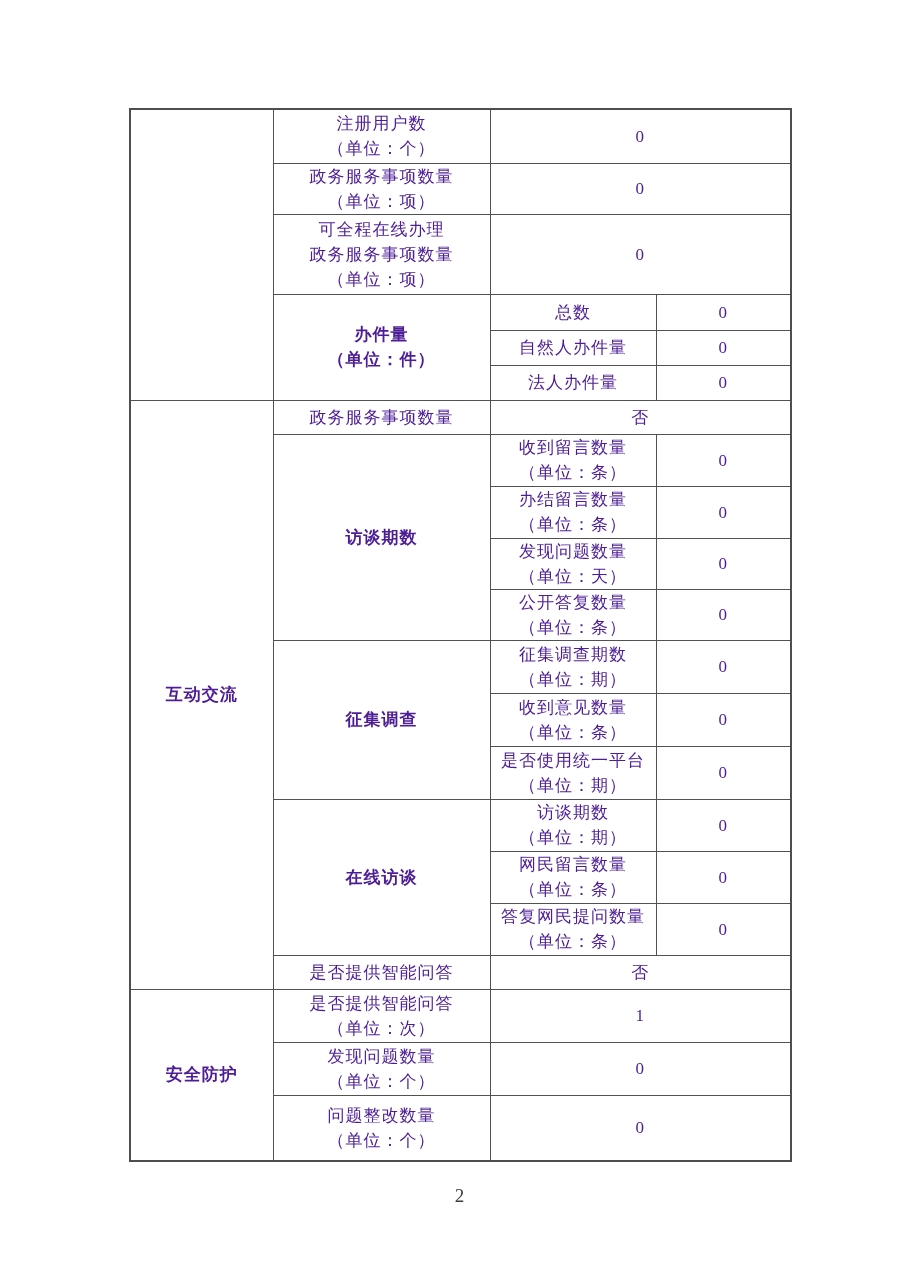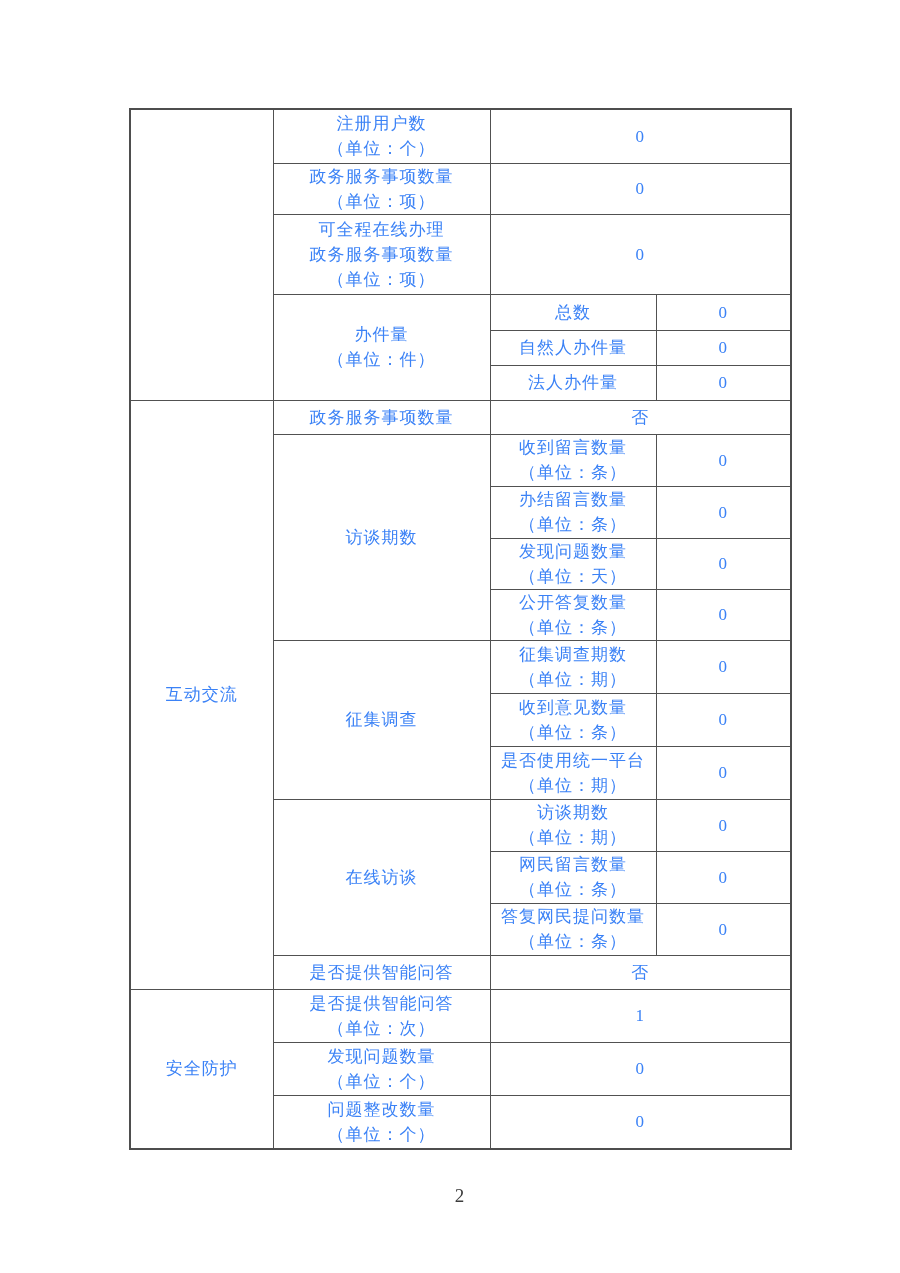--- a/index.html
+++ b/index.html
@@ -19,39 +19,40 @@
     overflow: hidden;
   }
   table.report {
     position: absolute;
     left: 129px;
     top: 108px;
     width: 661px;
     border-collapse: collapse;
     table-layout: fixed;
     border: 2px solid #4e4e4e;
-    color: #3b82f6;
+    color: #4c1d95;
   }
   table.report td {
     border: 1px solid #515151;
     text-align: center;
     vertical-align: middle;
     padding: 0;
     font-size: 17px;
     letter-spacing: 1px;
     line-height: 25px;
   }
   td .line { display: block; }
   td.value-cell {
     font-size: 18px;
     letter-spacing: 0;
     font-family: "Liberation Serif", serif;
   }
   td.category-cell, td.section-cell {
     font-size: 17px;
+    font-weight: bold;
   }
   .page-number {
     position: absolute;
     left: 129px;
     top: 1185px;
     width: 661px;
     text-align: center;
     font-size: 19px;
     color: #3d3d3d;
     font-family: "Liberation Serif", serif;
@@ -202,21 +203,21 @@
       </td>
       <td colspan="2" class="value-cell">1</td>
     </tr>
     <tr style="height:53px">
       <td>
         <span class="line">发现问题数量</span>
         <span class="line">（单位：个）</span>
       </td>
       <td colspan="2" class="value-cell">0</td>
     </tr>
-    <tr style="height:54px">
+    <tr style="height:66px">
       <td>
         <span class="line">问题整改数量</span>
         <span class="line">（单位：个）</span>
       </td>
       <td colspan="2" class="value-cell">0</td>
     </tr>
   </tbody>
     </table>
 
   <div class="page-number">2</div>

